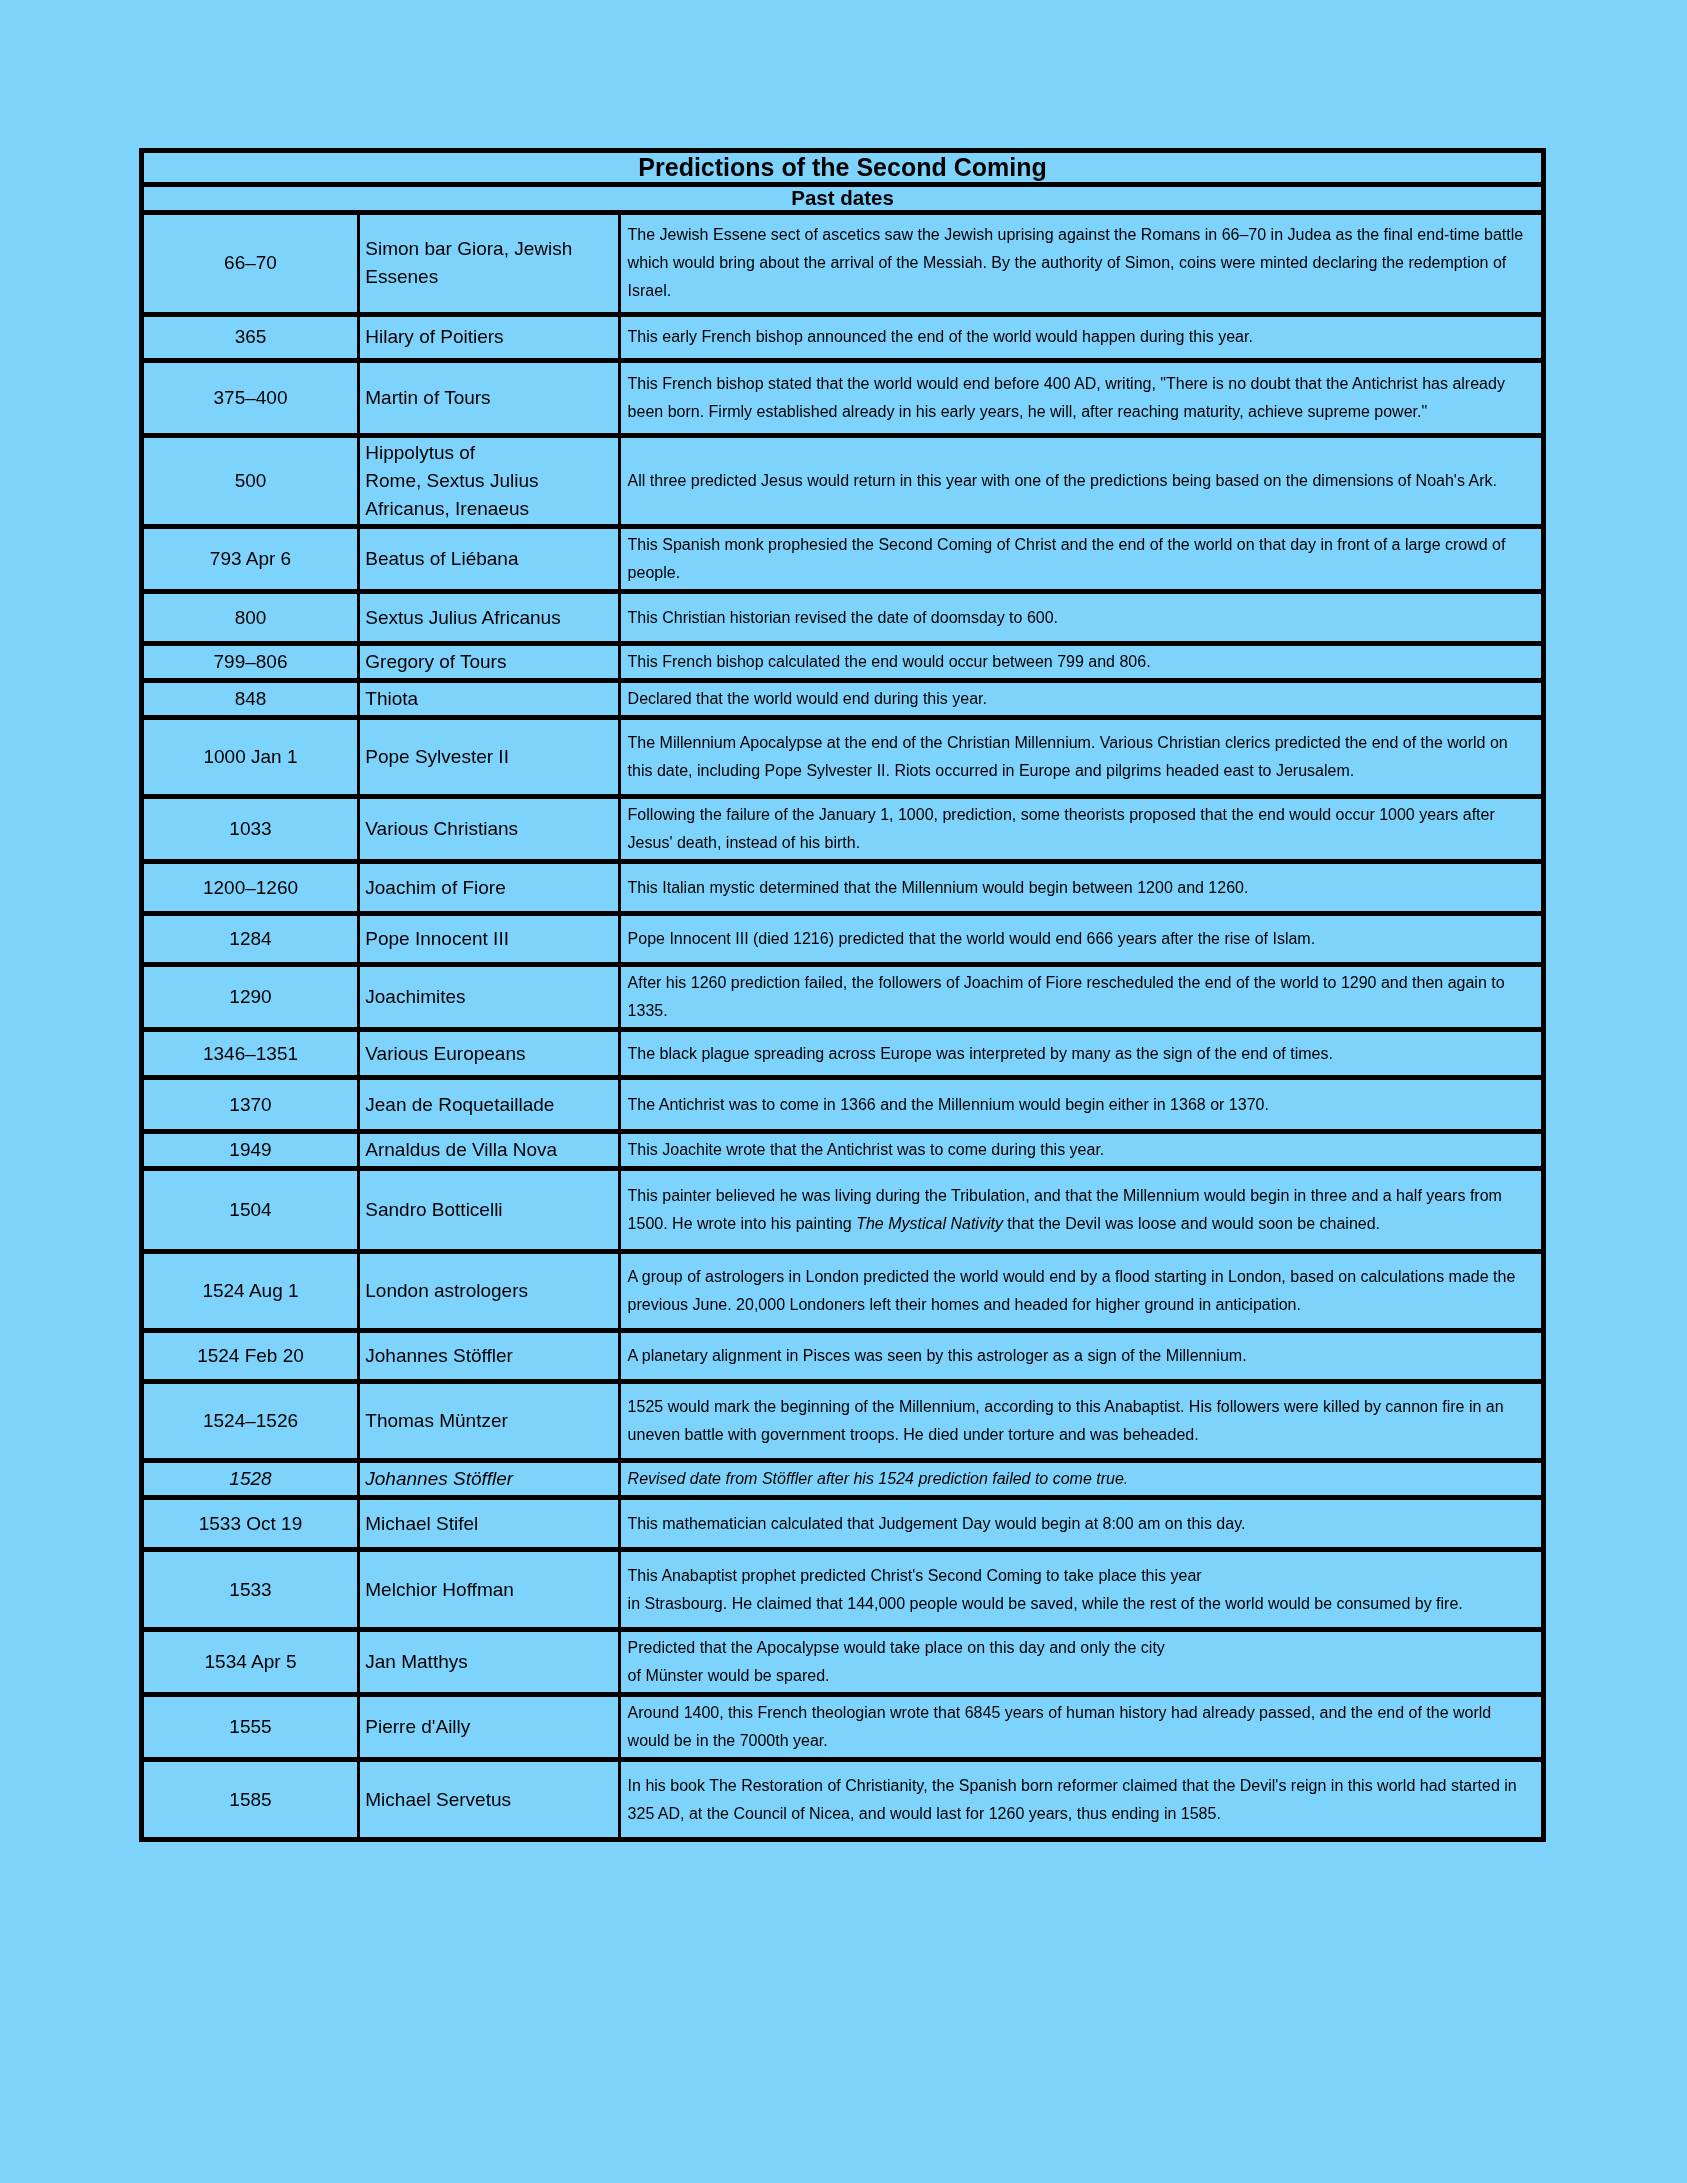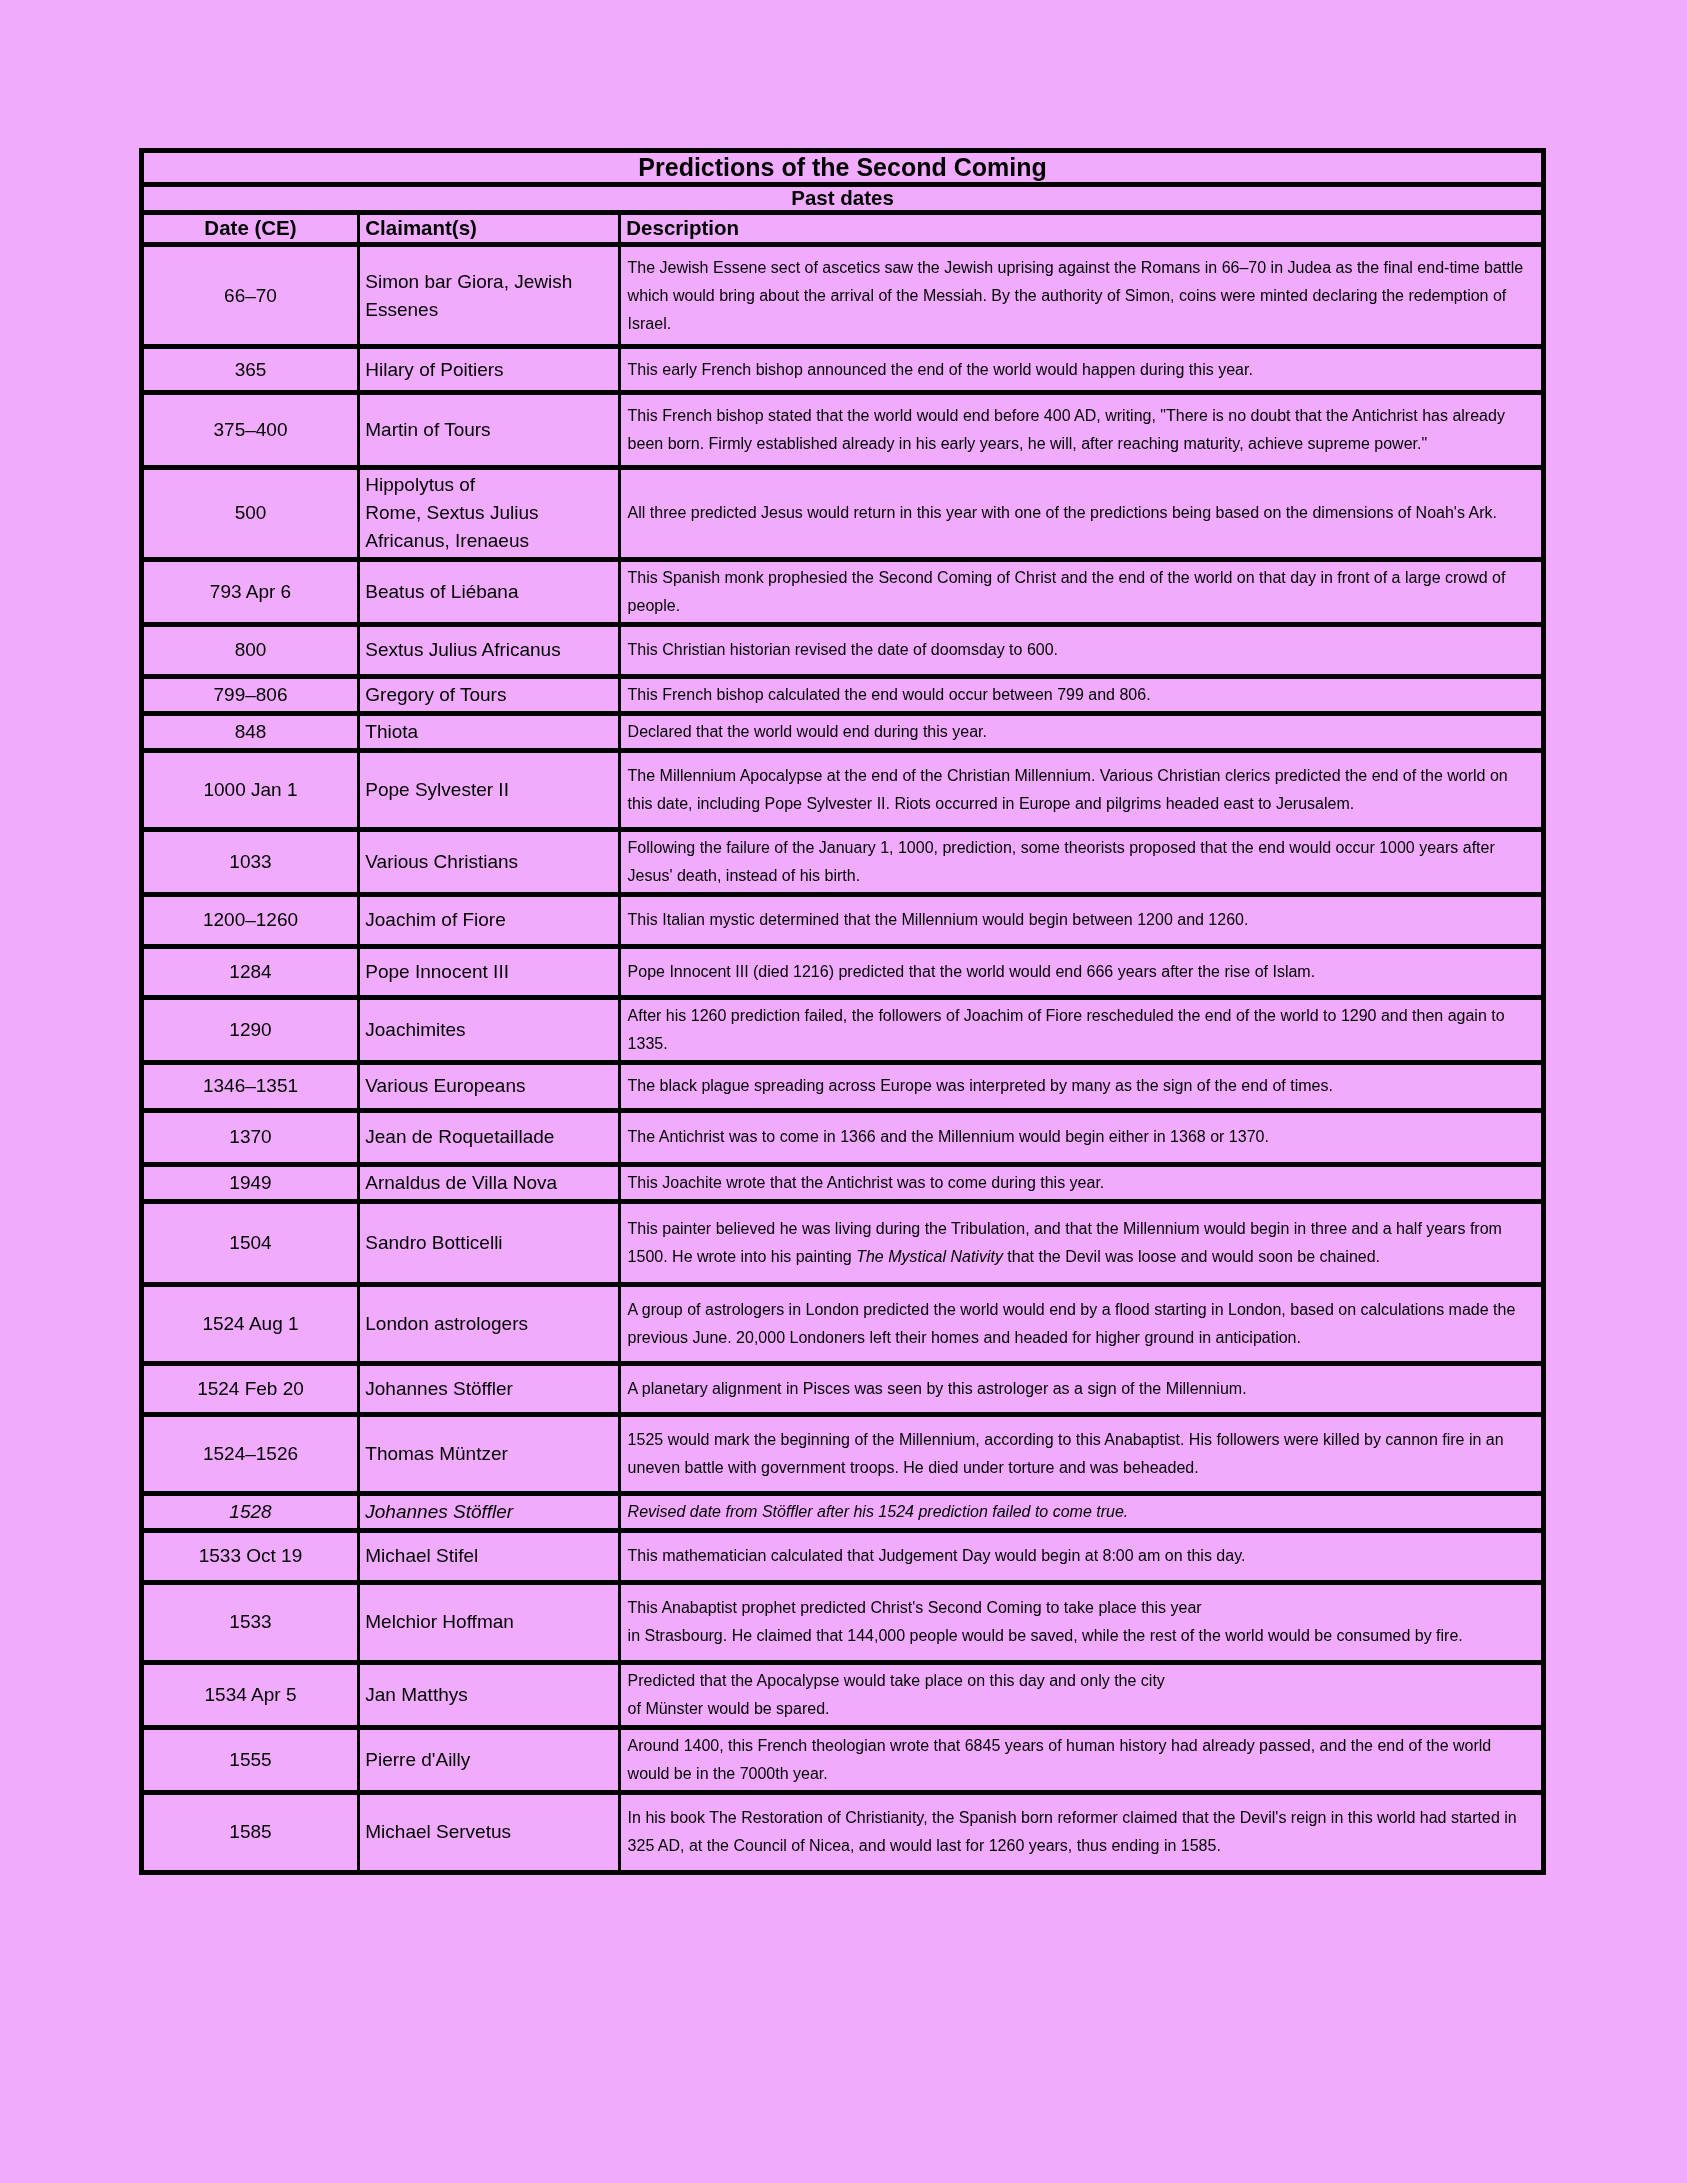--- a/index.html
+++ b/index.html
@@ -1,20 +1,20 @@
 <!DOCTYPE html>
 <html style="font-size:10.6px"><head>
 <meta charset="utf-8">
 <style>
   html, body { margin: 0; padding: 0; background: #ffffff; }
   .page {
     position: relative;
     width: 1687px;
     height: 2183px;
-    background: #f0abfc;
+    background: #7dd3fc;
     color: #000000;
     font-family: "Liberation Sans", "DejaVu Sans", sans-serif;
     overflow: hidden;
   }
   table.predictions {
     position: absolute;
     left: 139px;
     top: 148px;
     width: 1402px;
     border-collapse: collapse;
@@ -83,25 +83,20 @@
       <col style="width:261px">
       <col style="width:924px">
     </colgroup>
     <thead>
       <tr>
         <td colspan="3" class="title-cell">Predictions of the Second Coming</td>
       </tr>
       <tr>
         <td colspan="3" class="section-cell">Past dates</td>
       </tr>
-      <tr>
-        <th class="col-date">Date (CE)</th>
-        <th class="col-claimant">Claimant(s)</th>
-        <th class="col-desc">Description</th>
-      </tr>
     </thead>
     <tbody id="rows-body">
         <tr style="height: 102px;">
           <td class="date">66–70</td>
           <td class="claimant">Simon bar Giora, Jewish Essenes</td>
           <td class="desc">The Jewish Essene sect of ascetics saw the Jewish uprising against the Romans in 66–70 in Judea as the final end-time battle which would bring about the arrival of the Messiah. By the authority of Simon, coins were minted declaring the redemption of Israel.</td>
         </tr>
         <tr style="height: 46px;">
           <td class="date">365</td>
           <td class="claimant">Hilary of Poitiers</td>

